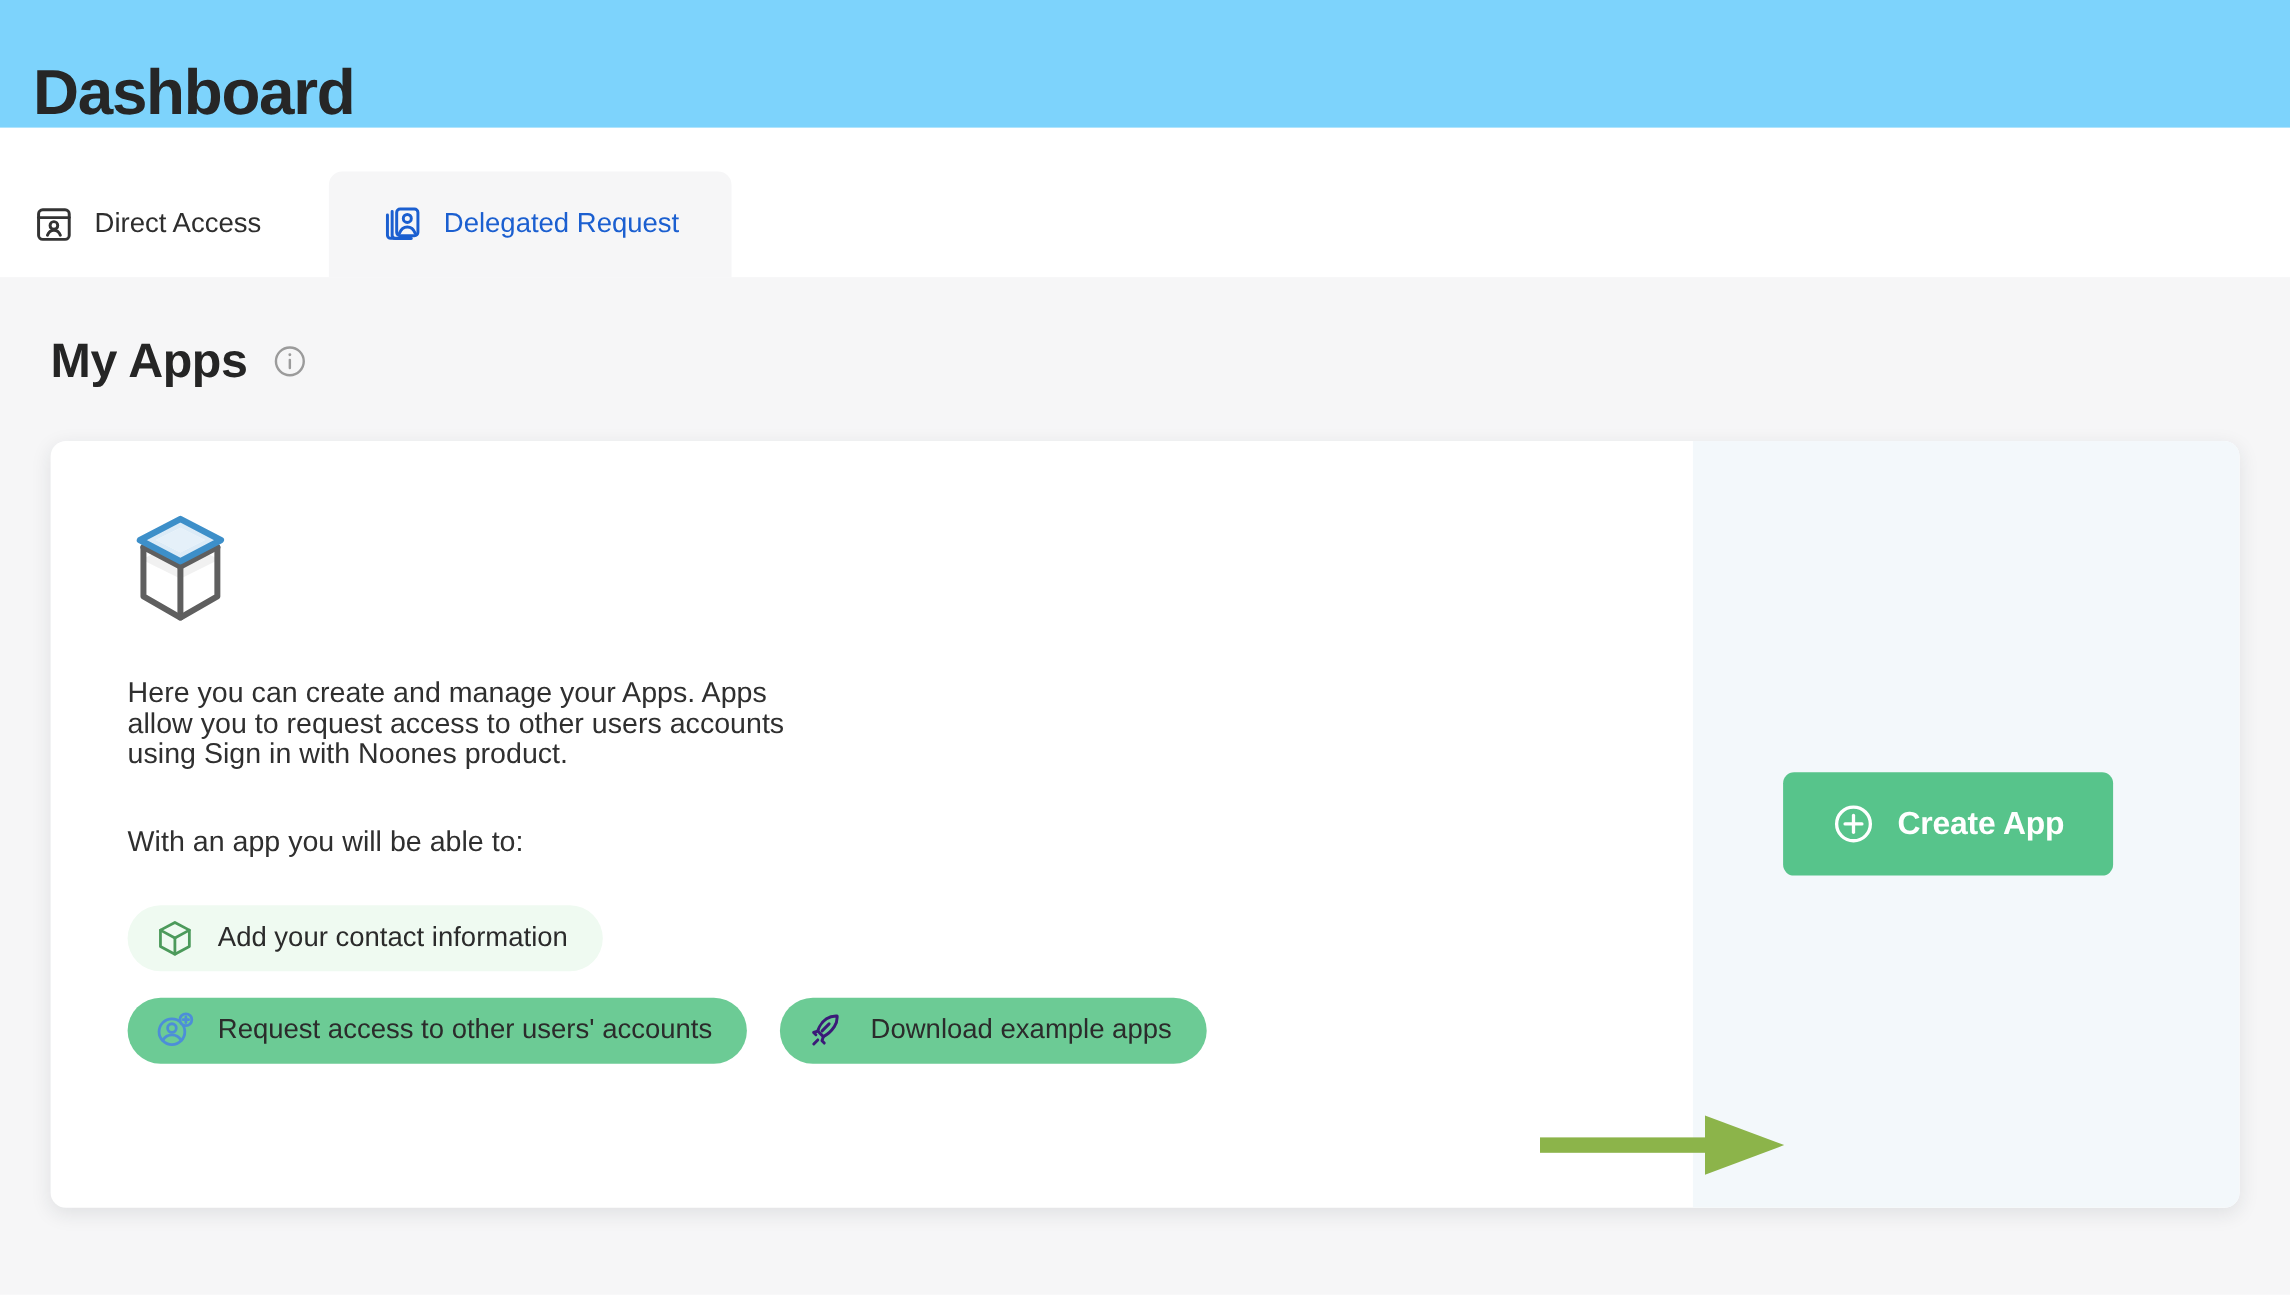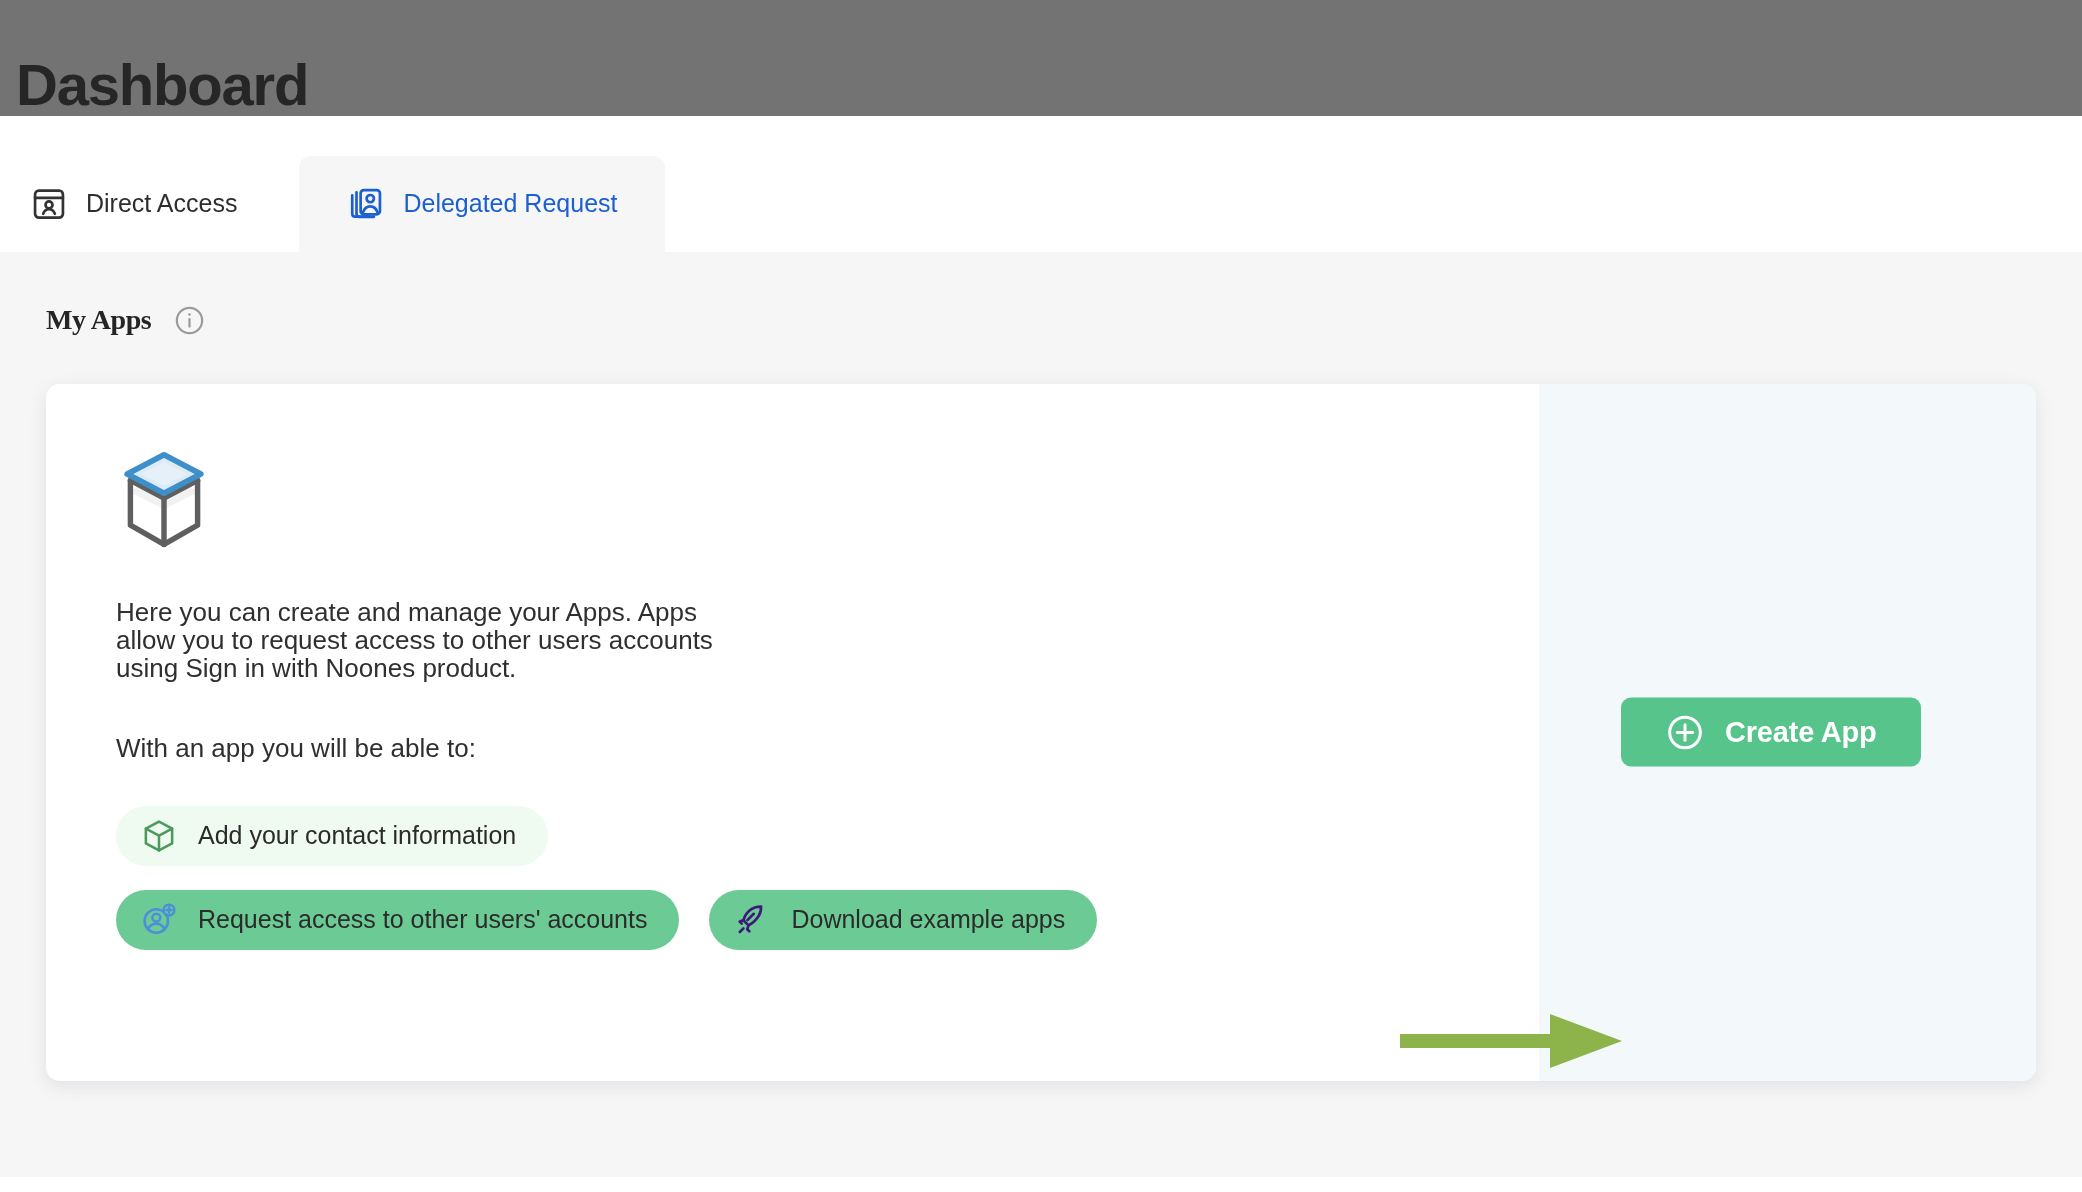--- a/index.html
+++ b/index.html
@@ -12,22 +12,22 @@
 
   body {
     font-family: "Liberation Sans", sans-serif;
     background: #ffffff;
     color: #2b2b2b;
     -webkit-font-smoothing: antialiased;
   }
 
   
   .page-header {
-    padding: 55px 0 0 16px;
-    background: #737373;
+    padding: 55px 0 0 30px;
+    background: #7dd3fc;
   }
 
   .page-title {
     font-size: 58px;
     font-weight: 700;
     letter-spacing: -1.2px;
     color: #262626;
     line-height: 1.05;
   }
 
@@ -83,25 +83,24 @@
   }
 
   .section-head {
     display: flex;
     align-items: center;
     gap: 22px;
     padding: 52px 0 0 0;
   }
 
   .section-title {
-    font-size: 28px;
+    font-size: 44px;
     font-weight: 700;
     color: #252525;
     letter-spacing: -0.4px;
-    font-family: Liberation Serif, serif;
   }
 
   .info-icon {
     width: 33px;
     height: 33px;
     display: block;
   }
 
   
   .card {
@@ -182,21 +181,21 @@
     position: absolute;
     left: 82px;
     top: 50%;
     transform: translateY(-50%);
     display: inline-flex;
     align-items: center;
     gap: 20px;
     background: #57c48b;
     border: none;
     border-radius: 10px;
-    height: 69px;
+    height: 94px;
     padding: 0 44px;
     color: #ffffff;
     font-size: 29px;
     font-weight: 700;
     font-family: "Liberation Sans", sans-serif;
     cursor: pointer;
     letter-spacing: -0.2px;
   }
 
   .plus-icon { width: 40px; height: 40px; display: block; flex: 0 0 40px; }

